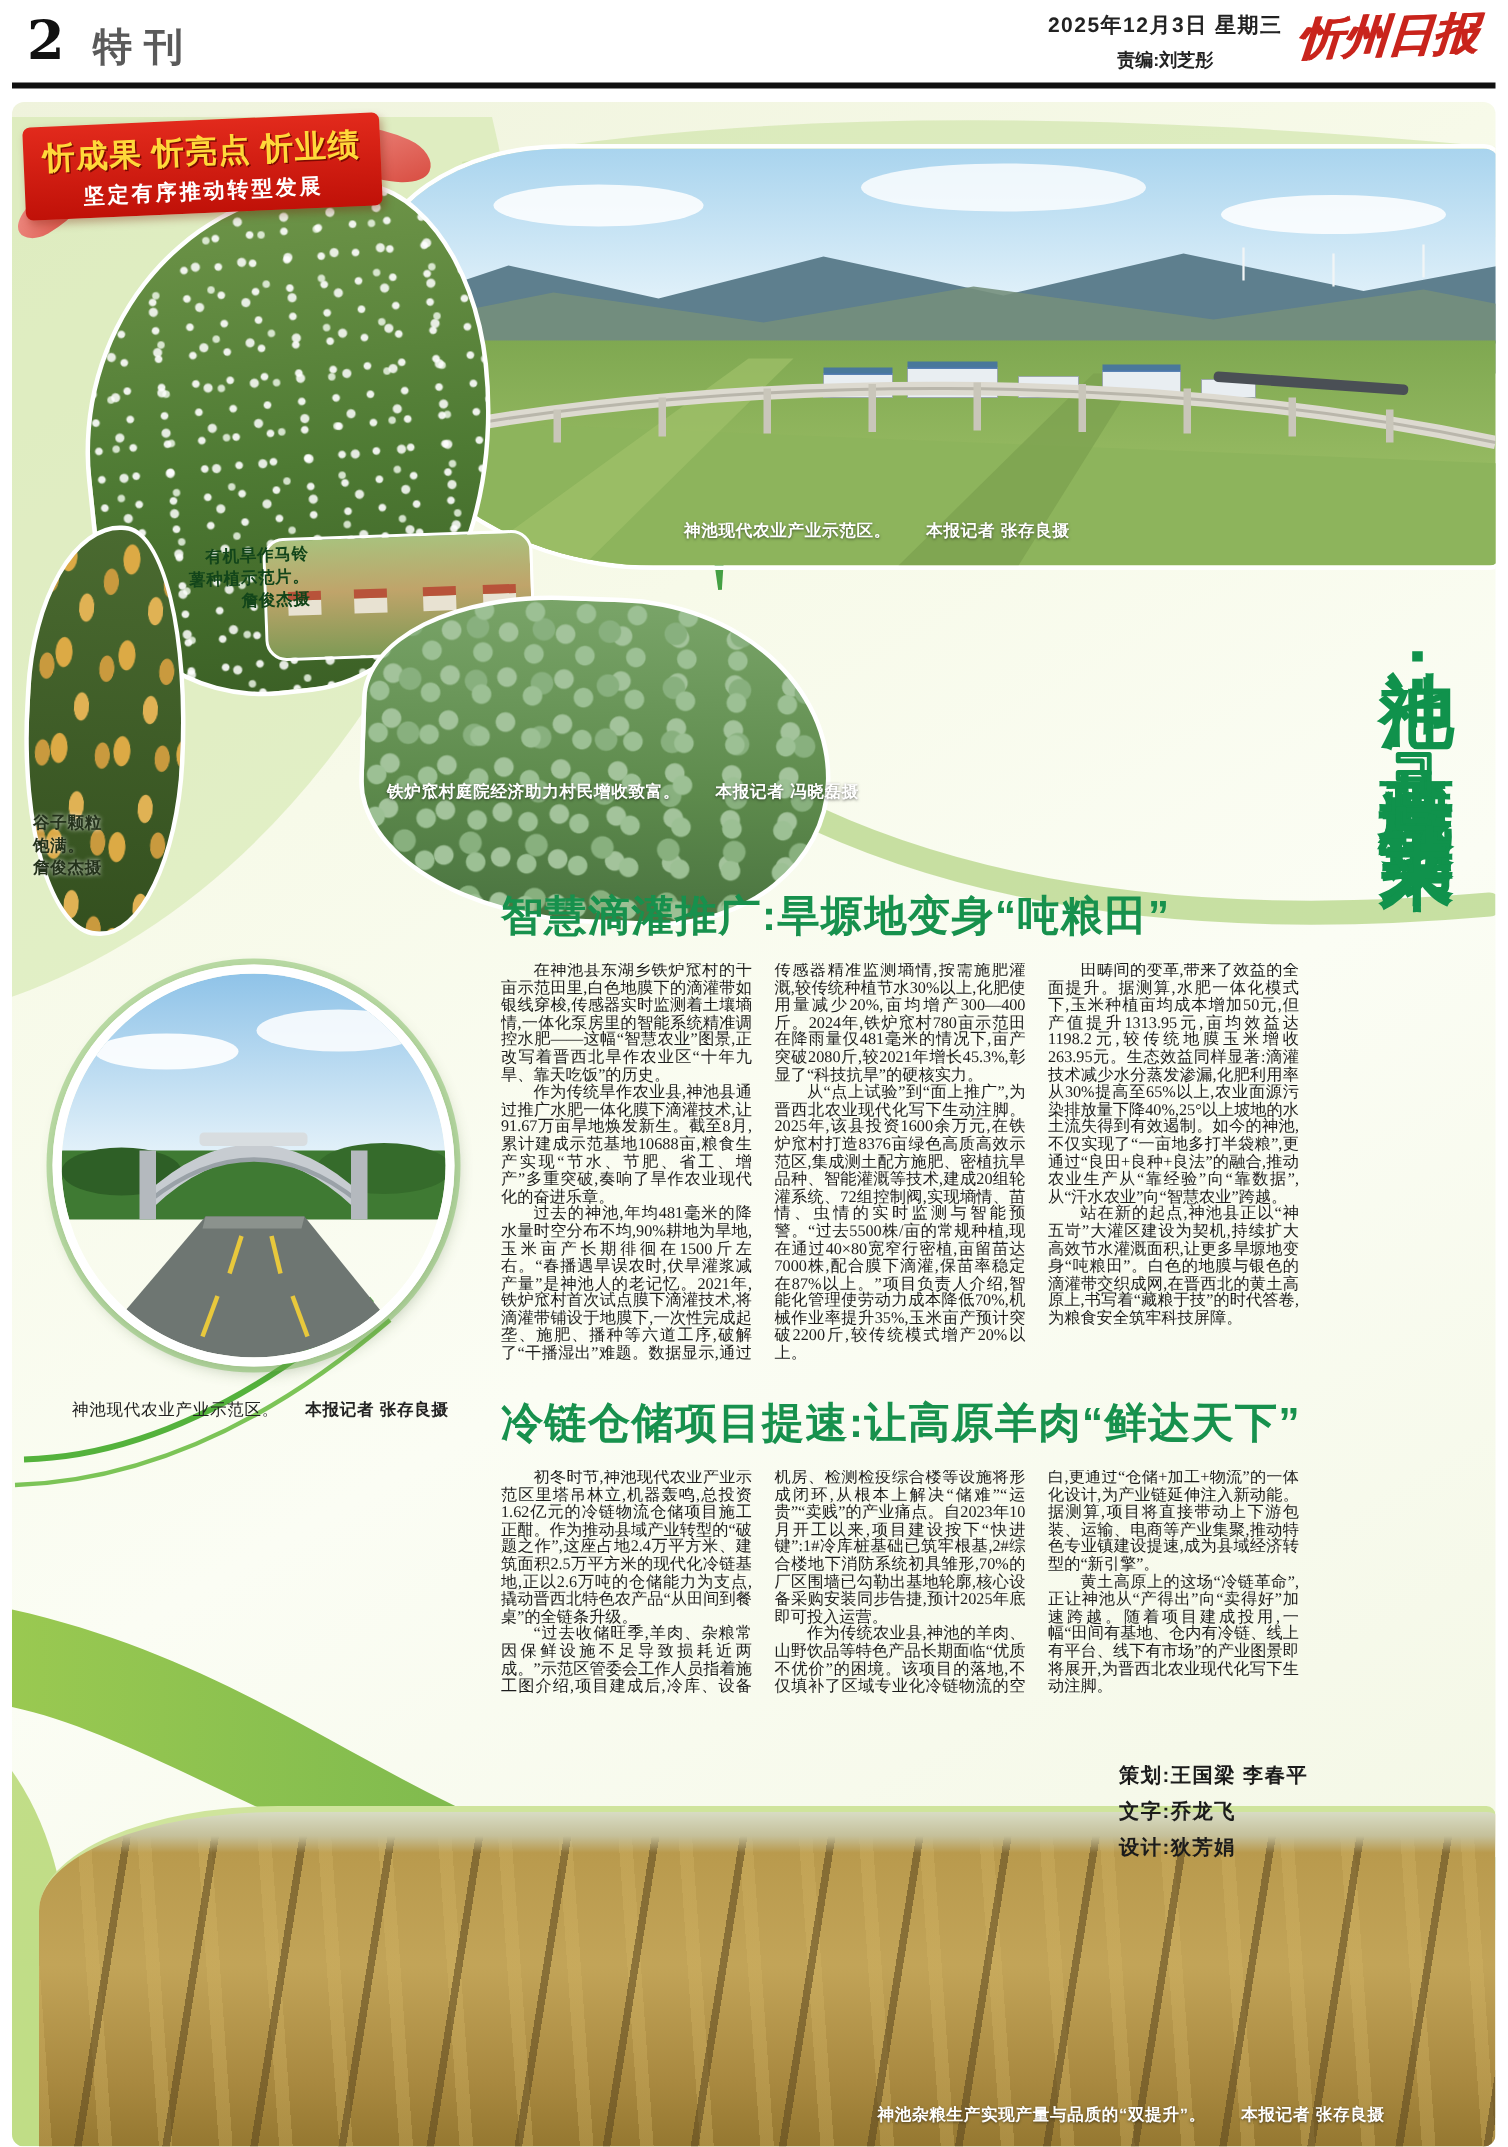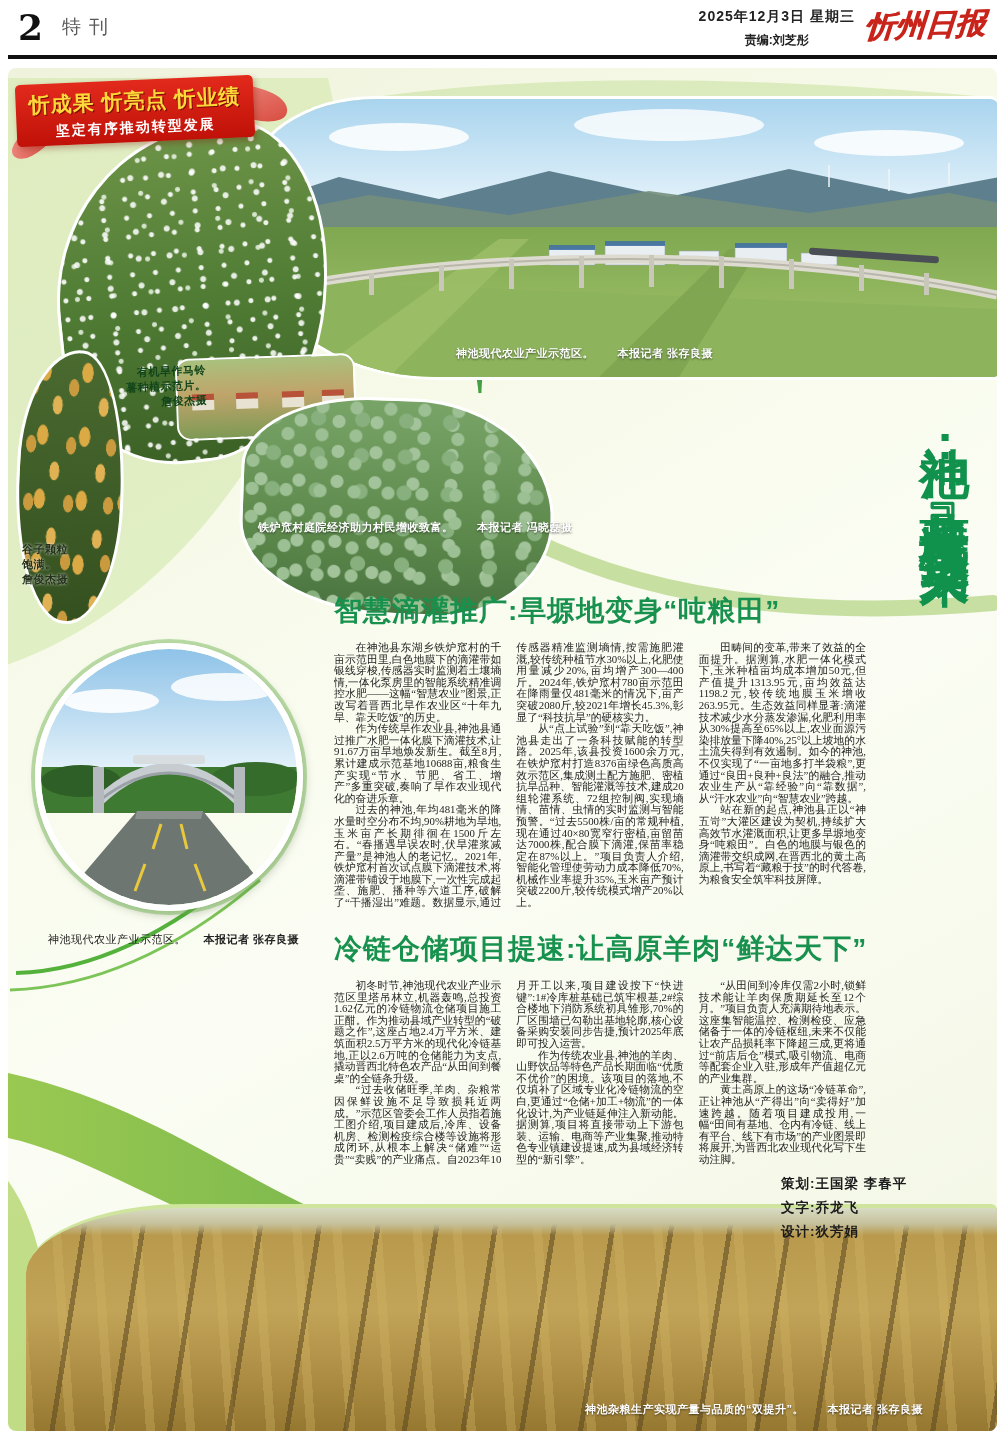--- a/index.html
+++ b/index.html
@@ -2,22 +2,22 @@
 <html><head>
 <meta charset="utf-8">
 <style>
   html,body{margin:0;padding:0;background:#ffffff;}
   body{width:1005px;height:1431px;position:relative;overflow:hidden;
        font-family:"Liberation Sans","DejaVu Sans",sans-serif;}
   
   .header{position:absolute;top:0;left:0;width:1005px;height:56px;background:#fff;z-index:10;}
   .pagenum{position:absolute;left:18px;top:6px;font-size:36px;font-weight:900;
            font-family:"DejaVu Serif",serif;color:#111;}
-  .section{position:absolute;left:62px;top:14px;font-size:19px;color:#5a5a5a;
-           font-weight:400;letter-spacing:8px;}
+  .section{position:absolute;left:62px;top:14px;font-size:26px;color:#5a5a5a;
+           font-weight:700;letter-spacing:8px;}
   .dateblock{position:absolute;right:150px;top:8px;text-align:center;color:#222;}
   .dateblock .d1{font-size:14px;font-weight:700;letter-spacing:1px;}
   .dateblock .d2{font-size:12px;margin-top:6px;font-weight:700;}
   .masthead{position:absolute;right:10px;top:4px;width:130px;color:#c9241c;
             font-size:30px;font-weight:900;font-style:italic;line-height:1.4;
             font-family:"DejaVu Serif",serif;transform:skewX(-6deg) rotate(-2deg);
             text-shadow:1px 0 0 #c9241c;}
   .rule{position:absolute;top:55px;left:8px;width:989px;height:3.5px;background:#101010;z-index:10;}
   
   .canvas{position:absolute;top:68px;left:8px;width:989px;height:1363px;overflow:hidden;
@@ -106,21 +106,21 @@
   .article h2{margin:0;font-size:28px;font-weight:900;color:#17914d;
               letter-spacing:1px;white-space:nowrap;}
   .cols{margin-top:12px;column-count:3;column-gap:15px;text-align:justify;
         font-size:10.8px;line-height:11.6px;color:#1c1c1c;overflow:hidden;
         font-family:"Liberation Serif","DejaVu Serif",serif;}
   .cols1{height:272px;}
   .cols2{height:212px;}
   .cols p{margin:0;text-indent:2em;}
   
   .credits{position:absolute;left:738px;top:1104px;z-index:6;font-size:13.5px;color:#1b1b1b;
-           font-weight:700;line-height:24px;letter-spacing:1px;margin-left:35px;}
+           font-weight:700;line-height:24px;letter-spacing:1px;}
   
   .flower-sketch{position:absolute;left:352px;top:50px;z-index:1;}
 </style>
 </head>
 <body>
 
 <div class="header">
   <span class="pagenum">2</span>
   <span class="section">特刊</span>
   <div class="dateblock">
@@ -311,33 +311,32 @@
   </div>
 
   <div class="vtitle">神池:藏粮于『技』『链』动未来</div>
 
   <div class="article a1">
     <h2>智慧滴灌推广:旱塬地变身“吨粮田”</h2>
     <div class="cols cols1">
       <p>在神池县东湖乡铁炉窊村的千亩示范田里,白色地膜下的滴灌带如银线穿梭,传感器实时监测着土壤墒情,一体化泵房里的智能系统精准调控水肥——这幅“智慧农业”图景,正改写着晋西北旱作农业区“十年九旱、靠天吃饭”的历史。</p>
       <p>作为传统旱作农业县,神池县通过推广水肥一体化膜下滴灌技术,让91.67万亩旱地焕发新生。截至8月,累计建成示范基地10688亩,粮食生产实现“节水、节肥、省工、增产”多重突破,奏响了旱作农业现代化的奋进乐章。</p>
       <p>过去的神池,年均481毫米的降水量时空分布不均,90%耕地为旱地,玉米亩产长期徘徊在1500斤左右。“春播遇旱误农时,伏旱灌浆减产量”是神池人的老记忆。2021年,铁炉窊村首次试点膜下滴灌技术,将滴灌带铺设于地膜下,一次性完成起垄、施肥、播种等六道工序,破解了“干播湿出”难题。数据显示,通过传感器精准监测墒情,按需施肥灌溉,较传统种植节水30%以上,化肥使用量减少20%,亩均增产300—400斤。2024年,铁炉窊村780亩示范田在降雨量仅481毫米的情况下,亩产突破2080斤,较2021年增长45.3%,彰显了“科技抗旱”的硬核实力。</p>
-      <p>从“点上试验”到“靠天吃饭”,神池县走出了一条科技赋能的转型路。2025年,该县投资1600余万元,在铁炉窊村打造8376亩绿色高质高效示范区,集成测土配方施肥、密植抗旱品种、智能灌溉等技术,建成20组轮灌系统、72组控制阀,实现墒情、苗情、虫情的实时监测与智能预警。“过去5500株/亩的常规种植,现在通过40×80宽窄行密植,亩留苗达7000株,配合膜下滴灌,保苗率稳定在87%以上。”项目负责人介绍,智能化管理使劳动力成本降低70%,机械作业率提升35%,玉米亩产预计突破2200斤,较传统模式增产20%以上。</p>
+      <p>从“点上试验”到“面上推广”,为晋西北农业现代化写下生动注脚。2025年,该县投资1600余万元,在铁炉窊村打造8376亩绿色高质高效示范区,集成测土配方施肥、密植抗旱品种、智能灌溉等技术,建成20组轮灌系统、72组控制阀,实现墒情、苗情、虫情的实时监测与智能预警。“过去5500株/亩的常规种植,现在通过40×80宽窄行密植,亩留苗达7000株,配合膜下滴灌,保苗率稳定在87%以上。”项目负责人介绍,智能化管理使劳动力成本降低70%,机械作业率提升35%,玉米亩产预计突破2200斤,较传统模式增产20%以上。</p>
       <p>田畴间的变革,带来了效益的全面提升。据测算,水肥一体化模式下,玉米种植亩均成本增加50元,但产值提升1313.95元,亩均效益达1198.2元,较传统地膜玉米增收263.95元。生态效益同样显著:滴灌技术减少水分蒸发渗漏,化肥利用率从30%提高至65%以上,农业面源污染排放量下降40%,25°以上坡地的水土流失得到有效遏制。如今的神池,不仅实现了“一亩地多打半袋粮”,更通过“良田+良种+良法”的融合,推动农业生产从“靠经验”向“靠数据”,从“汗水农业”向“智慧农业”跨越。</p>
       <p>站在新的起点,神池县正以“神五岢”大灌区建设为契机,持续扩大高效节水灌溉面积,让更多旱塬地变身“吨粮田”。白色的地膜与银色的滴灌带交织成网,在晋西北的黄土高原上,书写着“藏粮于技”的时代答卷,为粮食安全筑牢科技屏障。</p>
     </div>
   </div>
 
   <div class="article a2">
     <h2>冷链仓储项目提速:让高原羊肉“鲜达天下”</h2>
     <div class="cols cols2">
       <p>初冬时节,神池现代农业产业示范区里塔吊林立,机器轰鸣,总投资1.62亿元的冷链物流仓储项目施工正酣。作为推动县域产业转型的“破题之作”,这座占地2.4万平方米、建筑面积2.5万平方米的现代化冷链基地,正以2.6万吨的仓储能力为支点,撬动晋西北特色农产品“从田间到餐桌”的全链条升级。</p>
       <p>“过去收储旺季,羊肉、杂粮常因保鲜设施不足导致损耗近两成。”示范区管委会工作人员指着施工图介绍,项目建成后,冷库、设备机房、检测检疫综合楼等设施将形成闭环,从根本上解决“储难”“运贵”“卖贱”的产业痛点。自2023年10月开工以来,项目建设按下“快进键”:1#冷库桩基础已筑牢根基,2#综合楼地下消防系统初具雏形,70%的厂区围墙已勾勒出基地轮廓,核心设备采购安装同步告捷,预计2025年底即可投入运营。</p>
       <p>作为传统农业县,神池的羊肉、山野饮品等特色产品长期面临“优质不优价”的困境。该项目的落地,不仅填补了区域专业化冷链物流的空白,更通过“仓储+加工+物流”的一体化设计,为产业链延伸注入新动能。据测算,项目将直接带动上下游包装、运输、电商等产业集聚,推动特色专业镇建设提速,成为县域经济转型的“新引擎”。</p>
-      <p>“从田间到冷库仅需2小时,锁鲜技术能让羊肉保质期延长至12个月。”项目负责人充满期待地表示。这座集智能温控、检测检疫、应急储备于一体的冷链枢纽,未来不仅能让农产品损耗率下降超三成,更将通过“前店后仓”模式,吸引物流、电商等配套企业入驻,形成年产值超亿元的产业集群。</p>
       <p>黄土高原上的这场“冷链革命”,正让神池从“产得出”向“卖得好”加速跨越。随着项目建成投用,一幅“田间有基地、仓内有冷链、线上有平台、线下有市场”的产业图景即将展开,为晋西北农业现代化写下生动注脚。</p>
     </div>
   </div>
 
   <div class="credits">
     <div>策划:王国梁  李春平</div>
     <div>文字:乔龙飞</div>
     <div>设计:狄芳娟</div>
   </div>
 

